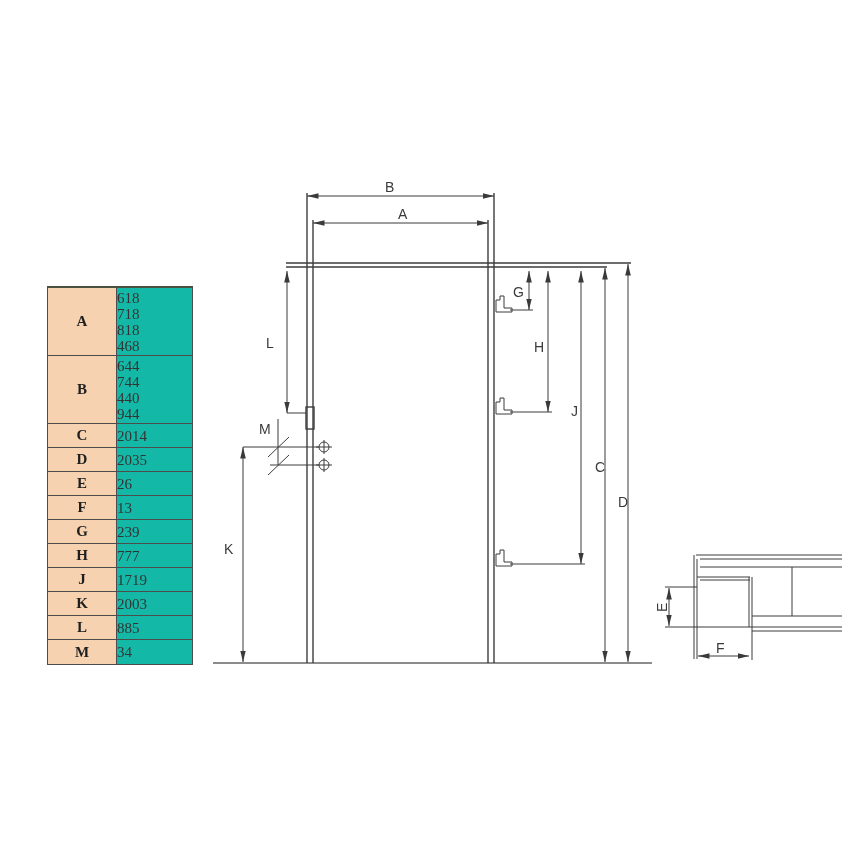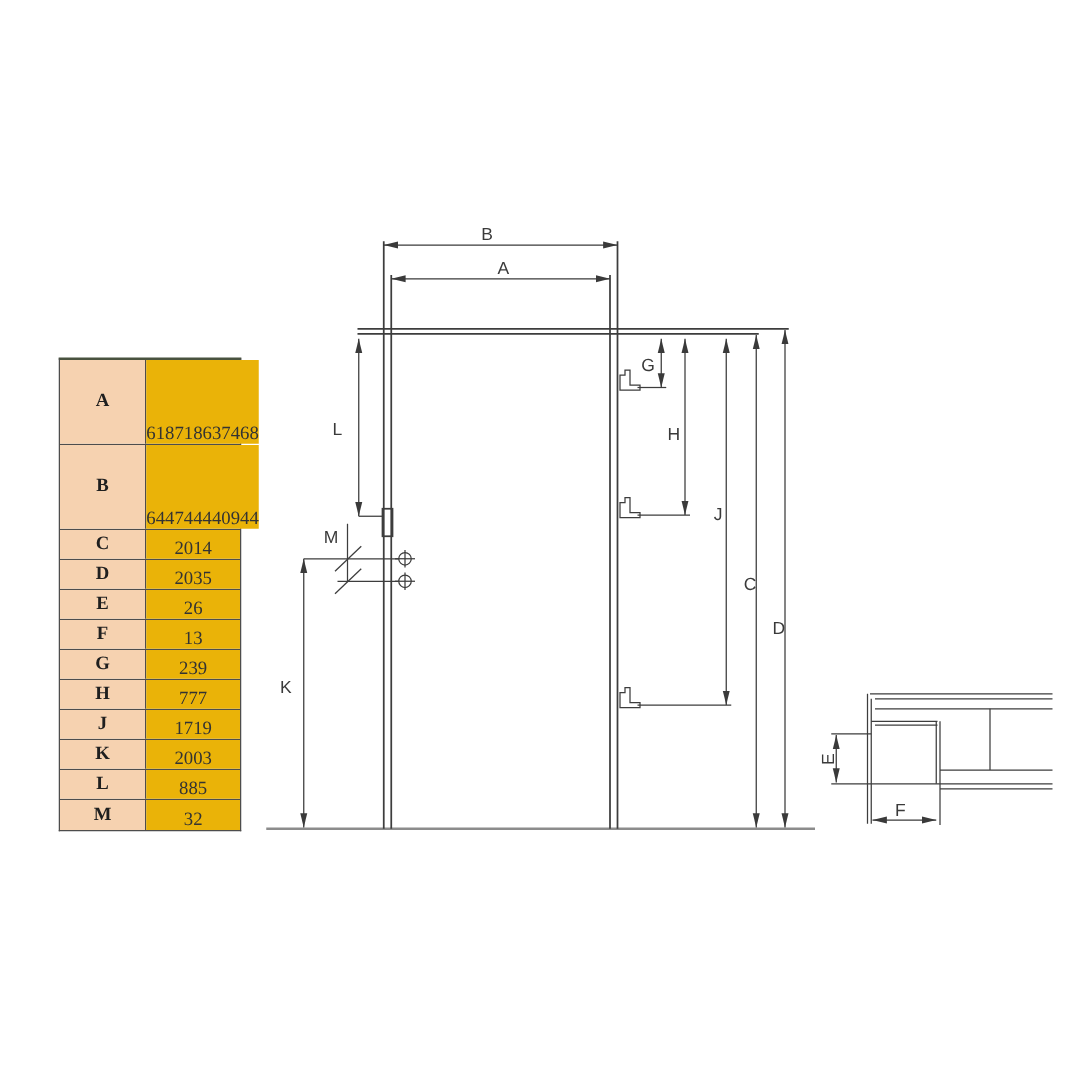--- a/index.html
+++ b/index.html
@@ -16,22 +16,22 @@
   .t-row{display:flex;height:24px;border-bottom:1px solid #4d4d4d;box-sizing:border-box;}
   .t-row:last-child{border-bottom:none;}
   .t-row.tall{height:68px;}
   .cell-label{
     width:69px;min-width:69px;background:#f6d2b0;
     display:flex;align-items:center;justify-content:center;
     font-family:"Liberation Serif",serif;font-weight:bold;font-size:15px;color:#1f1f1f;
     border-right:1px solid #4d4d4d;box-sizing:border-box;
   }
   .cell-value{
-    flex:1;display:flex;align-items:flex-end;justify-content:center;
-    font-family:"Liberation Serif",serif;font-size:15px;color:#333;background:#eab308;
+    flex:1;display:flex;flex-direction:column;align-items:flex-start;justify-content:center;
+    font-family:"Liberation Serif",serif;font-size:15px;color:#333;background:#14b8a6;
   }
   .cell-value div{line-height:16px;}
   
   svg.drawing{position:absolute;left:0;top:0;}
   .thin{stroke:#3d3d3d;stroke-width:1;fill:none;}
   .main{stroke:#3d3d3d;stroke-width:1.4;fill:none;}
   .dim{stroke:#3a3a3a;stroke-width:1;fill:none;marker-start:url(#arr);marker-end:url(#arr);}
   .floor{stroke:#8c8c8c;stroke-width:2;fill:none;}
   .dim-label{font-family:"Liberation Sans",sans-serif;font-size:14px;fill:#3a3a3a;}
 </style>
@@ -41,21 +41,21 @@
 <div class="canvas">
 
   <div class="dim-table" id="dimTable">
       <div class="t-row tall">
         <div class="cell-label">
           <span>A</span>
         </div>
         <div class="cell-value">
           <div>618</div>
           <div>718</div>
-          <div>637</div>
+          <div>818</div>
           <div>468</div>
         </div>
       </div>
       <div class="t-row tall">
         <div class="cell-label">
           <span>B</span>
         </div>
         <div class="cell-value">
           <div>644</div>
           <div>744</div>
@@ -133,21 +133,21 @@
         </div>
         <div class="cell-value">
           <div>885</div>
         </div>
       </div>
       <div class="t-row">
         <div class="cell-label">
           <span>M</span>
         </div>
         <div class="cell-value">
-          <div>32</div>
+          <div>34</div>
         </div>
       </div>
     </div>
 
   <svg class="drawing" width="865" height="865" viewBox="0 0 865 865">
     <defs>
       <marker id="arr" markerWidth="12" markerHeight="7" refX="11.5" refY="3.5" orient="auto-start-reverse" markerUnits="userSpaceOnUse">
         <path d="M0,0.7 L11.5,3.5 L0,6.3 Z" fill="#3a3a3a"></path>
       </marker>
     </defs>

